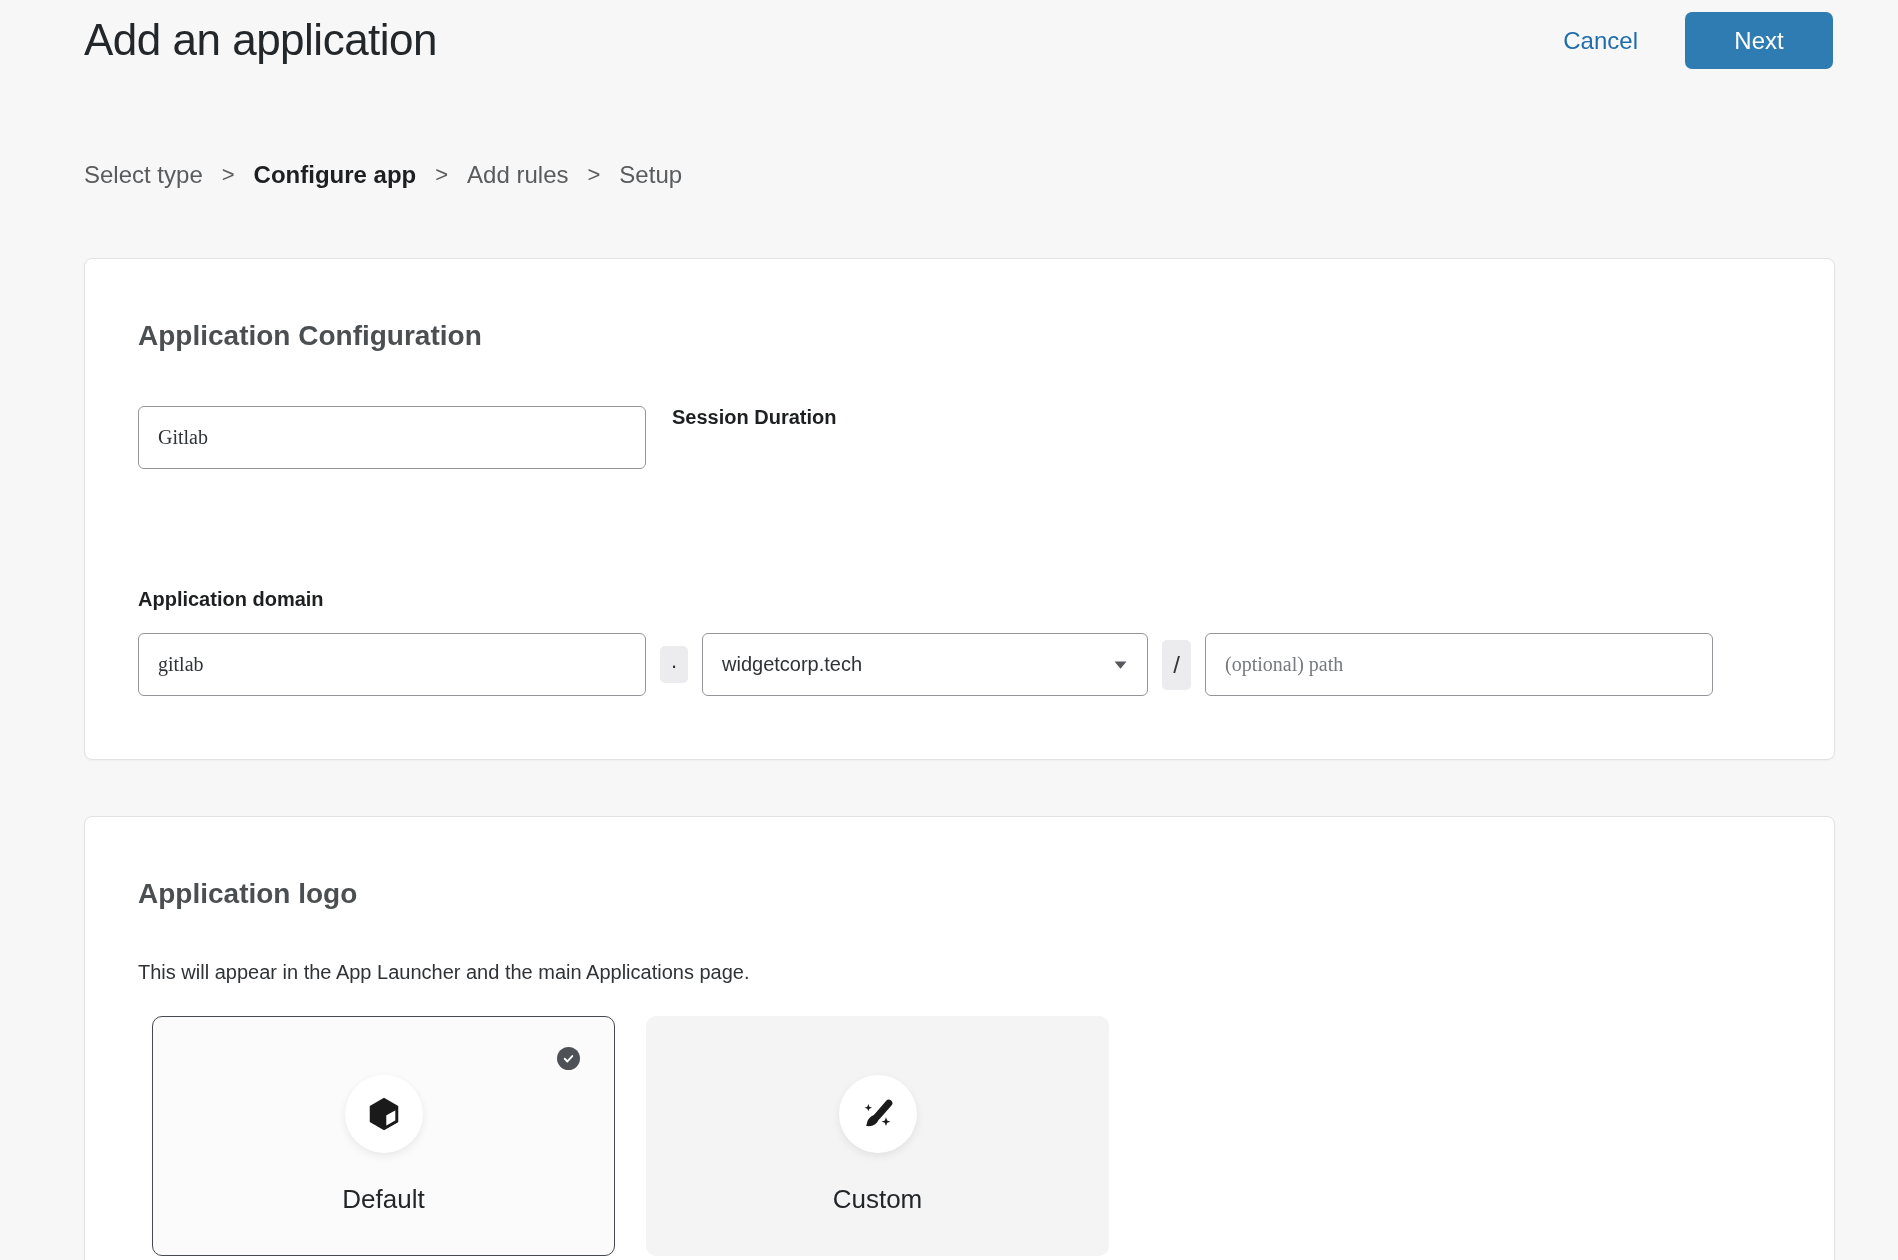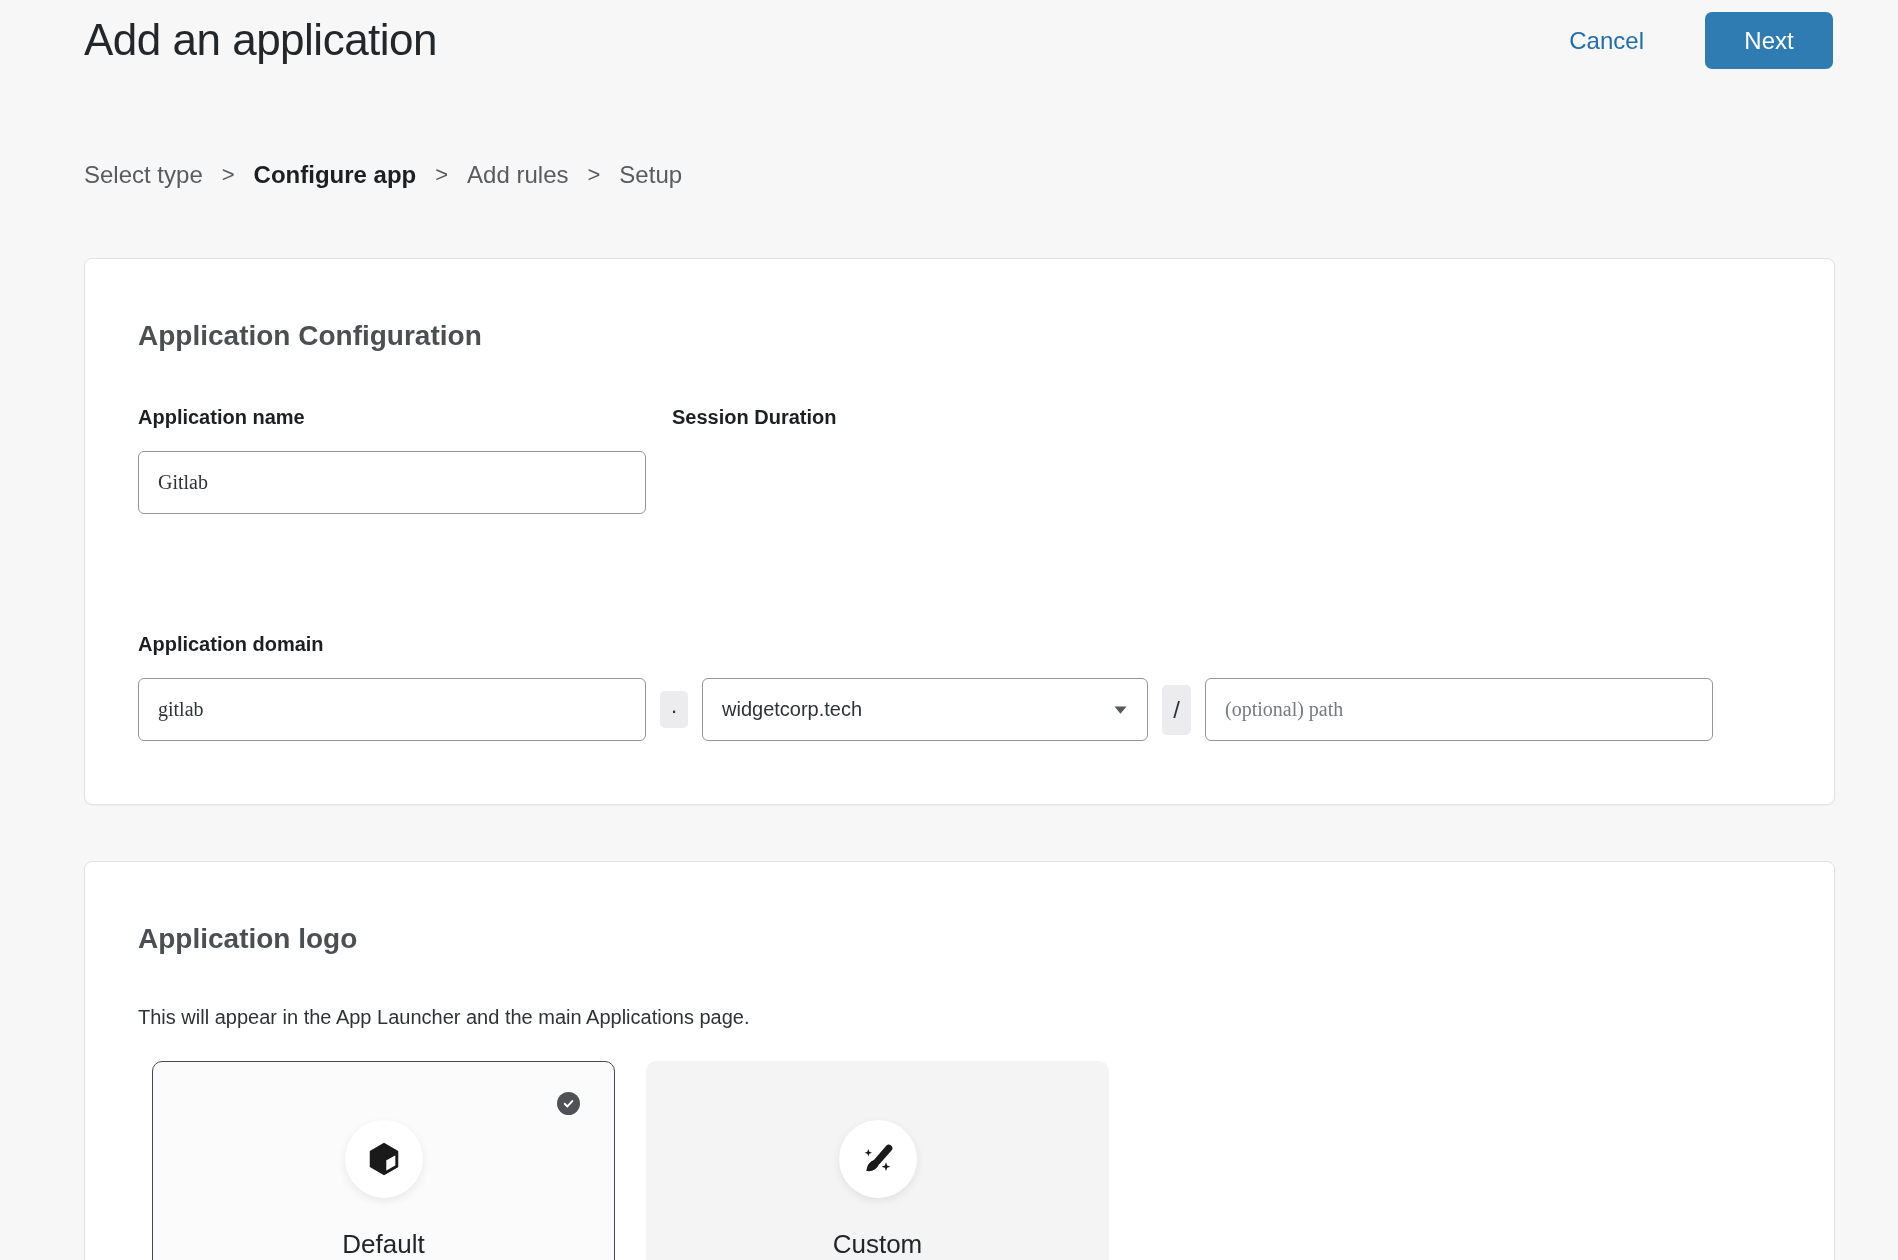--- a/index.html
+++ b/index.html
@@ -13,27 +13,27 @@
 
   
   .header {
     display: flex; justify-content: space-between; align-items: center;
     padding: 12px 65px 0 84px;
   }
   .page-title {
     font-size: 44px; font-weight: 300; letter-spacing: -0.5px;
     color: #24272a; margin: 0; line-height: 1.2;
   }
-  .header-actions { display: flex; align-items: center; gap: 61px; }
+  .header-actions { display: flex; align-items: center; gap: 47px; }
   .cancel-link {
     color: #1f6dab; font-size: 24px; cursor: pointer; background: none; border: none;
     font-family: inherit; padding: 0;
   }
   .next-button {
-    width: 128px; height: 57px; background: #2e7cb2; color: #ffffff;
+    width: 148px; height: 57px; background: #2e7cb2; color: #ffffff;
     font-size: 24px; border: none; border-radius: 7px; cursor: pointer;
     font-family: inherit;
   }
 
   
   .breadcrumb {
     display: flex; align-items: center; gap: 19px;
     margin: 92px 0 16px 84px;
     font-size: 24px; color: #595b5d;
   }
@@ -131,21 +131,20 @@
   <span class="crumb-sep">&gt;</span>
   <span class="crumb">Setup</span>
 </div>
 
 <div class="card card-1">
   <div class="card-inner">
     <h2 class="section-title">Application Configuration</h2>
 
     <div class="form-row">
       <div class="field">
-        <div class="field-label">Application name</div>
         <input class="text-input" type="text" value="Gitlab" style="">
       </div>
       <div class="field">
         <div class="field-label">Session Duration</div>
       </div>
     </div>
 
     <div class="field-label domain-label-row">Application domain</div>
     <div class="domain-row">
       <input class="text-input" type="text" value="gitlab" style="">

